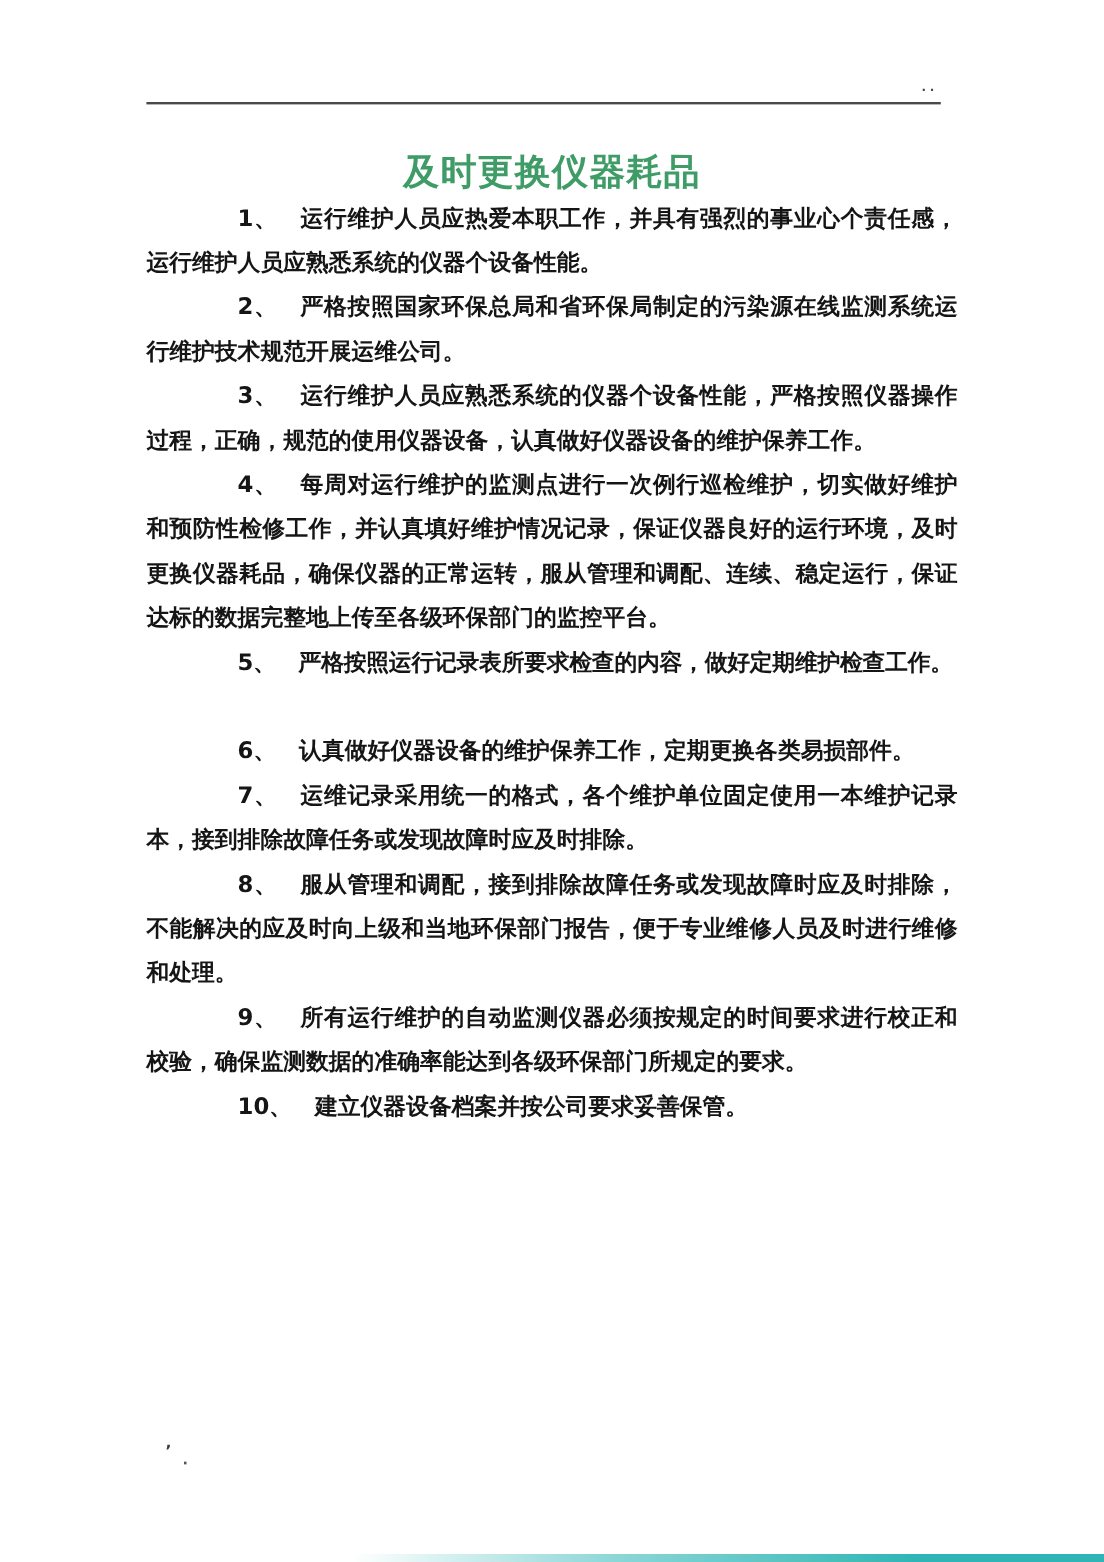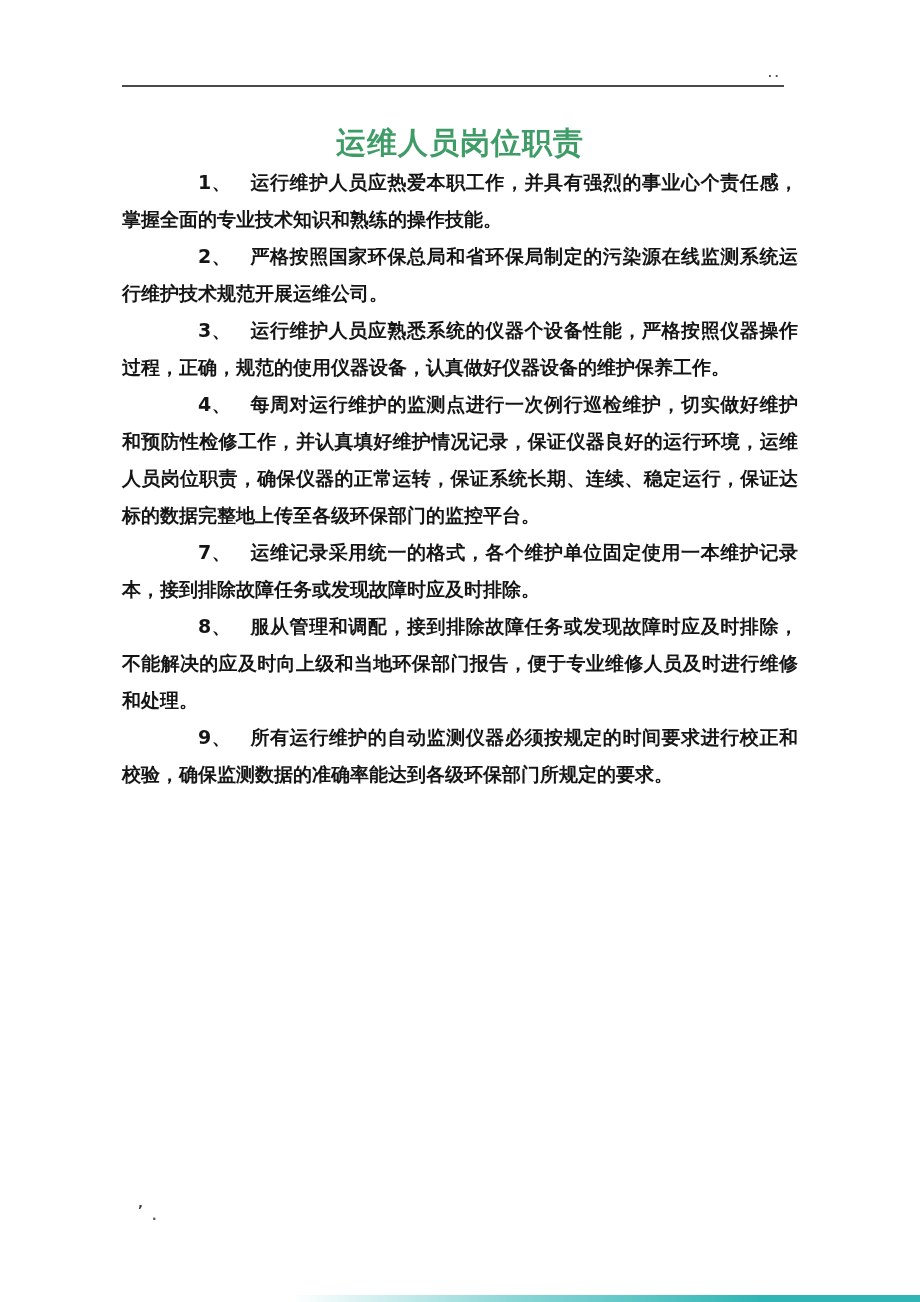--- a/index.html
+++ b/index.html
@@ -84,30 +84,33 @@
   }
 </style>
 </head>
 <body>
 
 <div class="page">
 
   <span class="header-dots">..</span>
   <div class="top-rule"></div>
 
-  <h1 class="doc-title">运维人员岗位职责</h1>
+  <h1 class="doc-title">及时更换仪器耗品</h1>
 
   <div class="content">
-    <p class="item"><span class="num">1、</span><span>运行维护人员应热爱本职工作，并具有强烈的事业心个责任感，掌握全面的专业技术知识和熟练的操作技能。</span></p>
+    <p class="item"><span class="num">1、</span><span>运行维护人员应热爱本职工作，并具有强烈的事业心个责任感，运行维护人员应熟悉系统的仪器个设备性能。</span></p>
     <p class="item"><span class="num">2、</span><span>严格按照国家环保总局和省环保局制定的污染源在线监测系统运行维护技术规范开展运维公司。</span></p>
     <p class="item"><span class="num">3、</span><span>运行维护人员应熟悉系统的仪器个设备性能，严格按照仪器操作过程，正确，规范的使用仪器设备，认真做好仪器设备的维护保养工作。</span></p>
-    <p class="item"><span class="num">4、</span><span>每周对运行维护的监测点进行一次例行巡检维护，切实做好维护和预防性检修工作，并认真填好维护情况记录，保证仪器良好的运行环境，运维人员岗位职责，确保仪器的正常运转，保证系统长期、连续、稳定运行，保证达标的数据完整地上传至各级环保部门的监控平台。</span></p>
+    <p class="item"><span class="num">4、</span><span>每周对运行维护的监测点进行一次例行巡检维护，切实做好维护和预防性检修工作，并认真填好维护情况记录，保证仪器良好的运行环境，及时更换仪器耗品，确保仪器的正常运转，服从管理和调配、连续、稳定运行，保证达标的数据完整地上传至各级环保部门的监控平台。</span></p>
+    <p class="item tight"><span class="num">5、</span><span>严格按照运行记录表所要求检查的内容，做好定期维护检查工作。</span></p>
+    <p class="item gap-above"><span class="num">6、</span><span>认真做好仪器设备的维护保养工作，定期更换各类易损部件。</span></p>
     <p class="item"><span class="num">7、</span><span>运维记录采用统一的格式，各个维护单位固定使用一本维护记录本，接到排除故障任务或发现故障时应及时排除。</span></p>
     <p class="item"><span class="num">8、</span><span>服从管理和调配，接到排除故障任务或发现故障时应及时排除，不能解决的应及时向上级和当地环保部门报告，便于专业维修人员及时进行维修和处理。</span></p>
     <p class="item"><span class="num">9、</span><span>所有运行维护的自动监测仪器必须按规定的时间要求进行校正和校验，确保监测数据的准确率能达到各级环保部门所规定的要求。</span></p>
+    <p class="item"><span class="num">10、</span><span>建立仪器设备档案并按公司要求妥善保管。</span></p>
   </div>
 
   <span class="stray-mark-1">’</span>
   <span class="stray-mark-2">·</span>
 
   <div class="bottom-accent-bar"></div>
 
 </div>
 
 </body></html>

